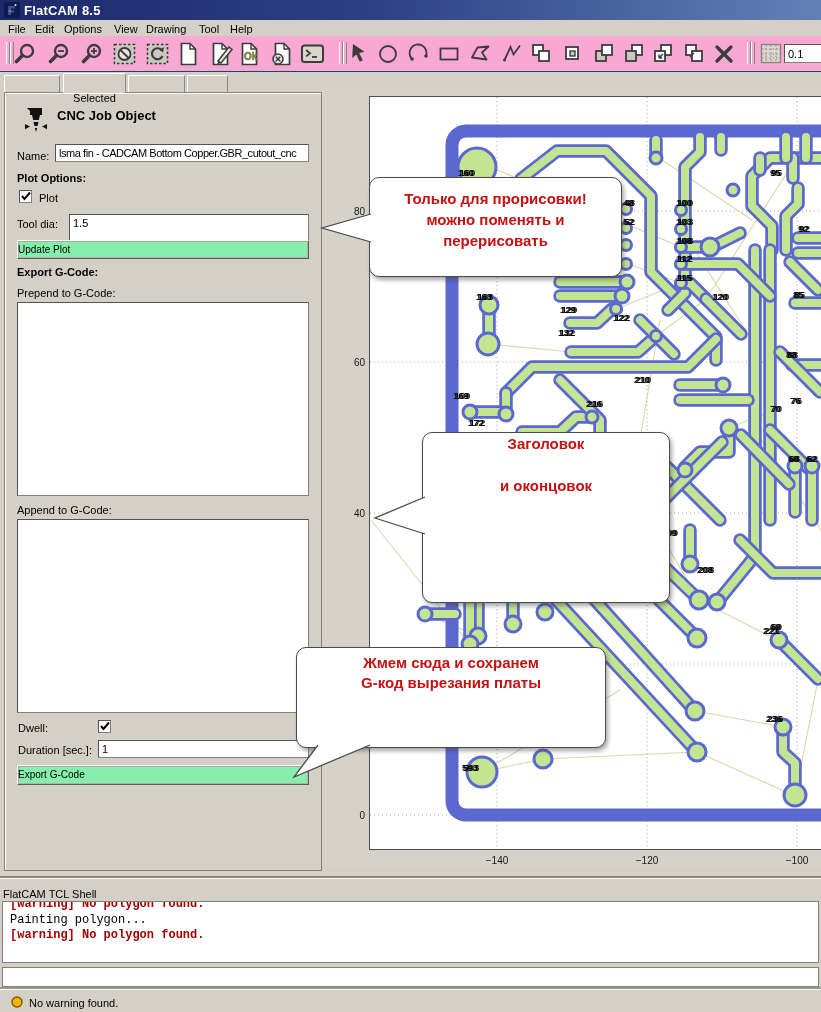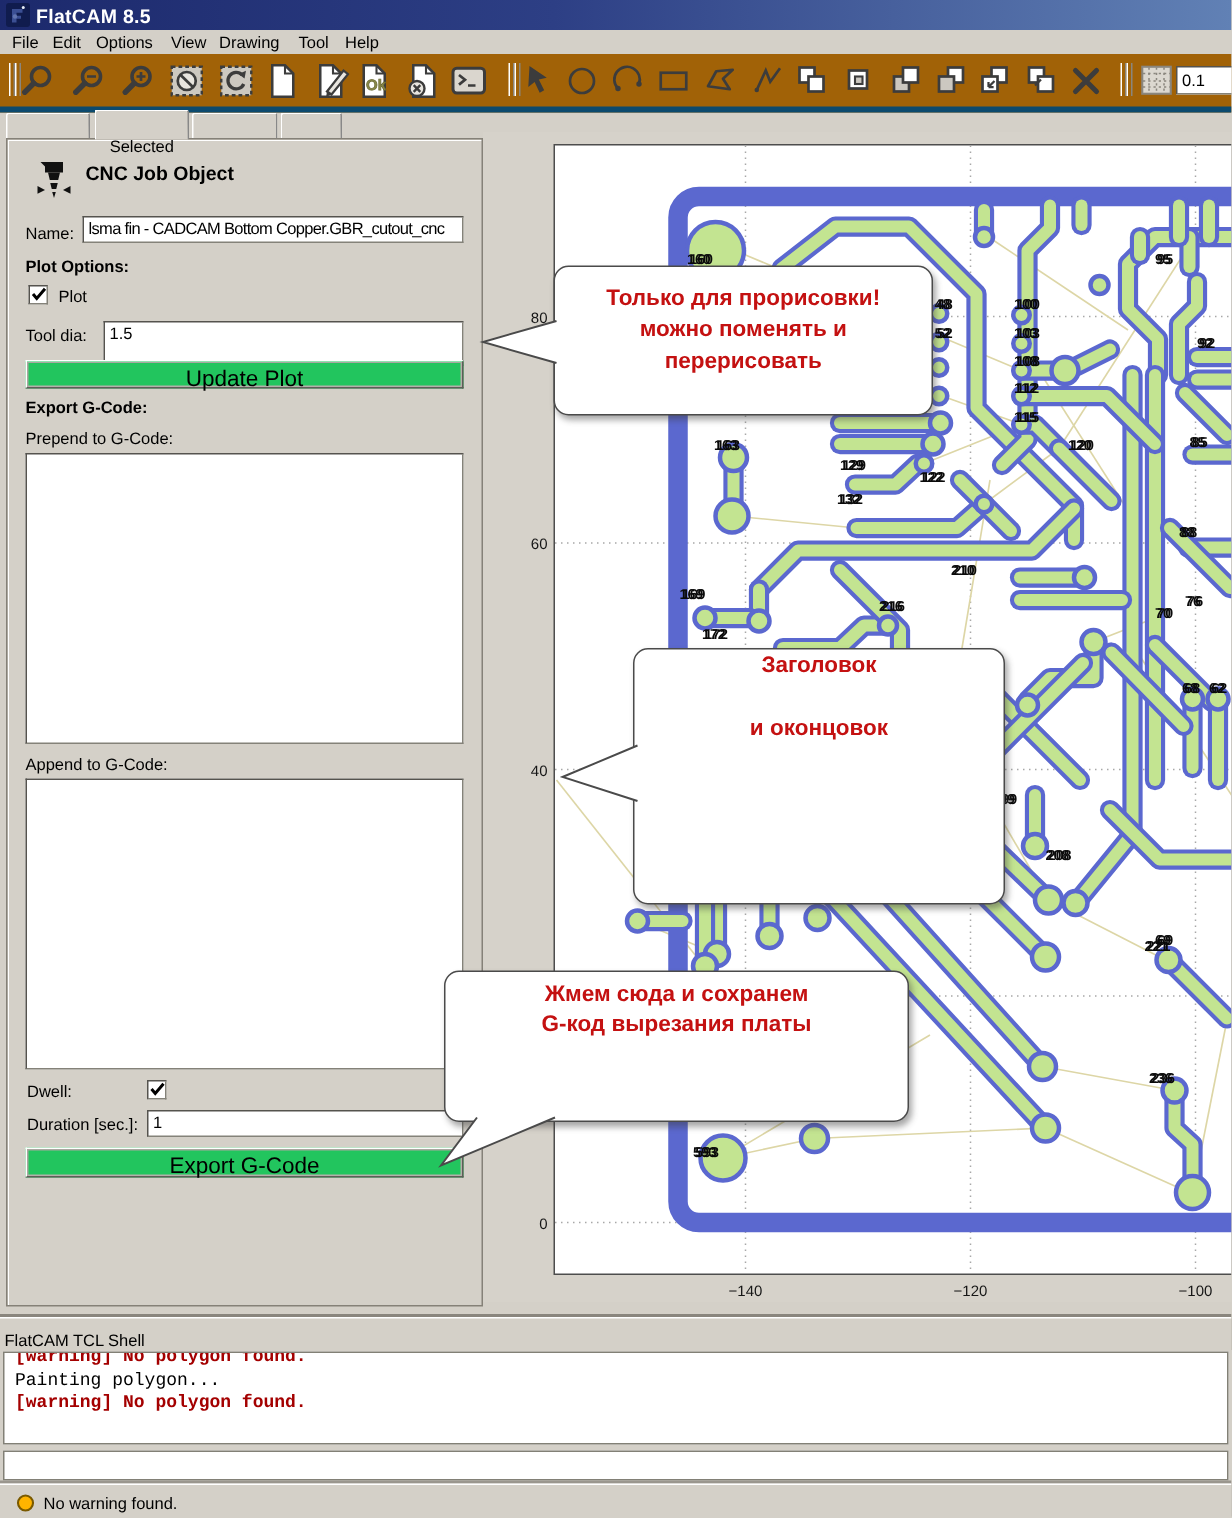--- a/index.html
+++ b/index.html
@@ -4,29 +4,29 @@
 body{width:821px;height:1012px;position:relative;overflow:hidden;background:#d4d0c8;
  font-family:"Liberation Sans",sans-serif;font-size:11px;color:#000}
 .abs{position:absolute}
 
 #title{left:0;top:0;width:821px;height:20px;background:linear-gradient(to right,#1c296c,#2d3f85 45%,#6181b5 100%);}
 #title .txt{position:absolute;left:24px;top:3px;color:#fff;font-weight:bold;font-size:13px;letter-spacing:0.2px}
 
 #menu{left:0;top:20px;width:821px;height:16px;background:#d4d0c8}
 #menu span{position:absolute;top:3px}
 
-#tbar{left:0;top:36px;width:821px;height:35px;background:#a16207;border-bottom:4px solid #0c4a6e}
+#tbar{left:0;top:36px;width:821px;height:35px;background:#f9a8d4;border-bottom:1px solid #0c4a6e}
 .grip{position:absolute;top:6px;width:2px;height:22px;border-left:1px solid #fff;border-right:1px solid #8a867e}
 
 .tab{position:absolute;top:75px;height:18px;background:#d4d0c8;border:1px solid #888;border-bottom:none;border-top-color:#fff;border-left-color:#fff;border-radius:2px 2px 0 0;text-align:center;padding-top:18px;box-sizing:border-box}
 .tab.on{top:73px;height:20px;z-index:5}
 
 #panel{left:4px;top:92px;width:318px;height:779px;background:#d4d0c8;border:1px solid #858178;box-shadow:inset 1px 1px 0 #fff;box-sizing:border-box}
 .inp{position:absolute;background:#fff;border:1px solid #848279;border-top-color:#55534e;border-left-color:#55534e;box-sizing:border-box;padding:2px 3px;font-size:11px;font-family:"Liberation Sans",sans-serif;white-space:nowrap;overflow:hidden}
-.btn{position:absolute;background:#22c55e;border:1px solid;border-color:#fff #5f5d58 #5f5d58 #fff;box-shadow:1px 1px 0 #aaa7a0 inset, -1px -1px 0 #b3b0a9 inset;text-align:center;box-sizing:border-box;font-size:15px;padding-top:3px}
+.btn{position:absolute;background:#86efac;border:1px solid;border-color:#fff #5f5d58 #5f5d58 #fff;box-shadow:1px 1px 0 #aaa7a0 inset, -1px -1px 0 #b3b0a9 inset;box-sizing:border-box;font-size:10px;padding-top:3px}
 .lbl{position:absolute;white-space:nowrap}
 .b{font-weight:bold}
 .cb{position:absolute;width:13px;height:13px;background:#fff;border:1px solid #848279;border-top-color:#55534e;border-left-color:#55534e;box-sizing:border-box}
 
 #plot{left:322px;top:88px;width:499px;height:780px;background:#d6d2ca}
 
 #shellbar{left:0;top:878px;width:821px;height:23px;border-top:1px solid #fff;box-shadow:0 -2px 0 #8a867e;background:#d4d0c8}
 #console{left:2px;top:901px;width:817px;height:62px;background:#fff;border:1px solid #828076;box-sizing:border-box;overflow:hidden;font-family:"Liberation Mono",monospace;font-size:12px;line-height:15.5px}
 #cline{left:2px;top:967px;width:817px;height:20px;background:#fff;border:1px solid #828076;box-sizing:border-box}
 #status{left:0;top:989px;width:821px;height:23px;background:#d4d0c8;border-top:1px solid #fff;box-shadow:0 -2px 0 #9a968e}

